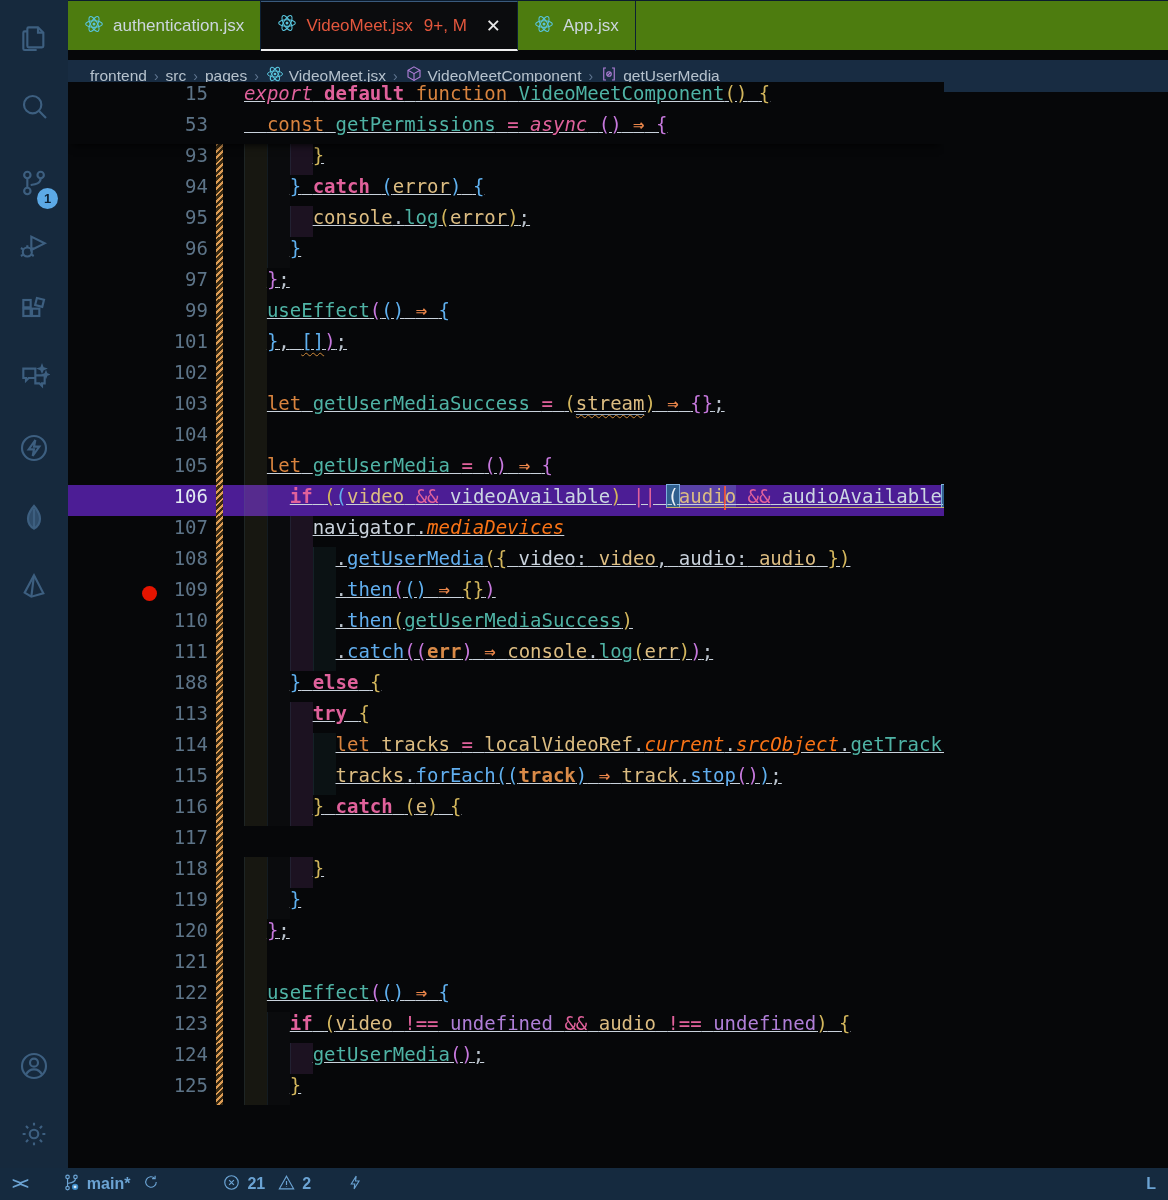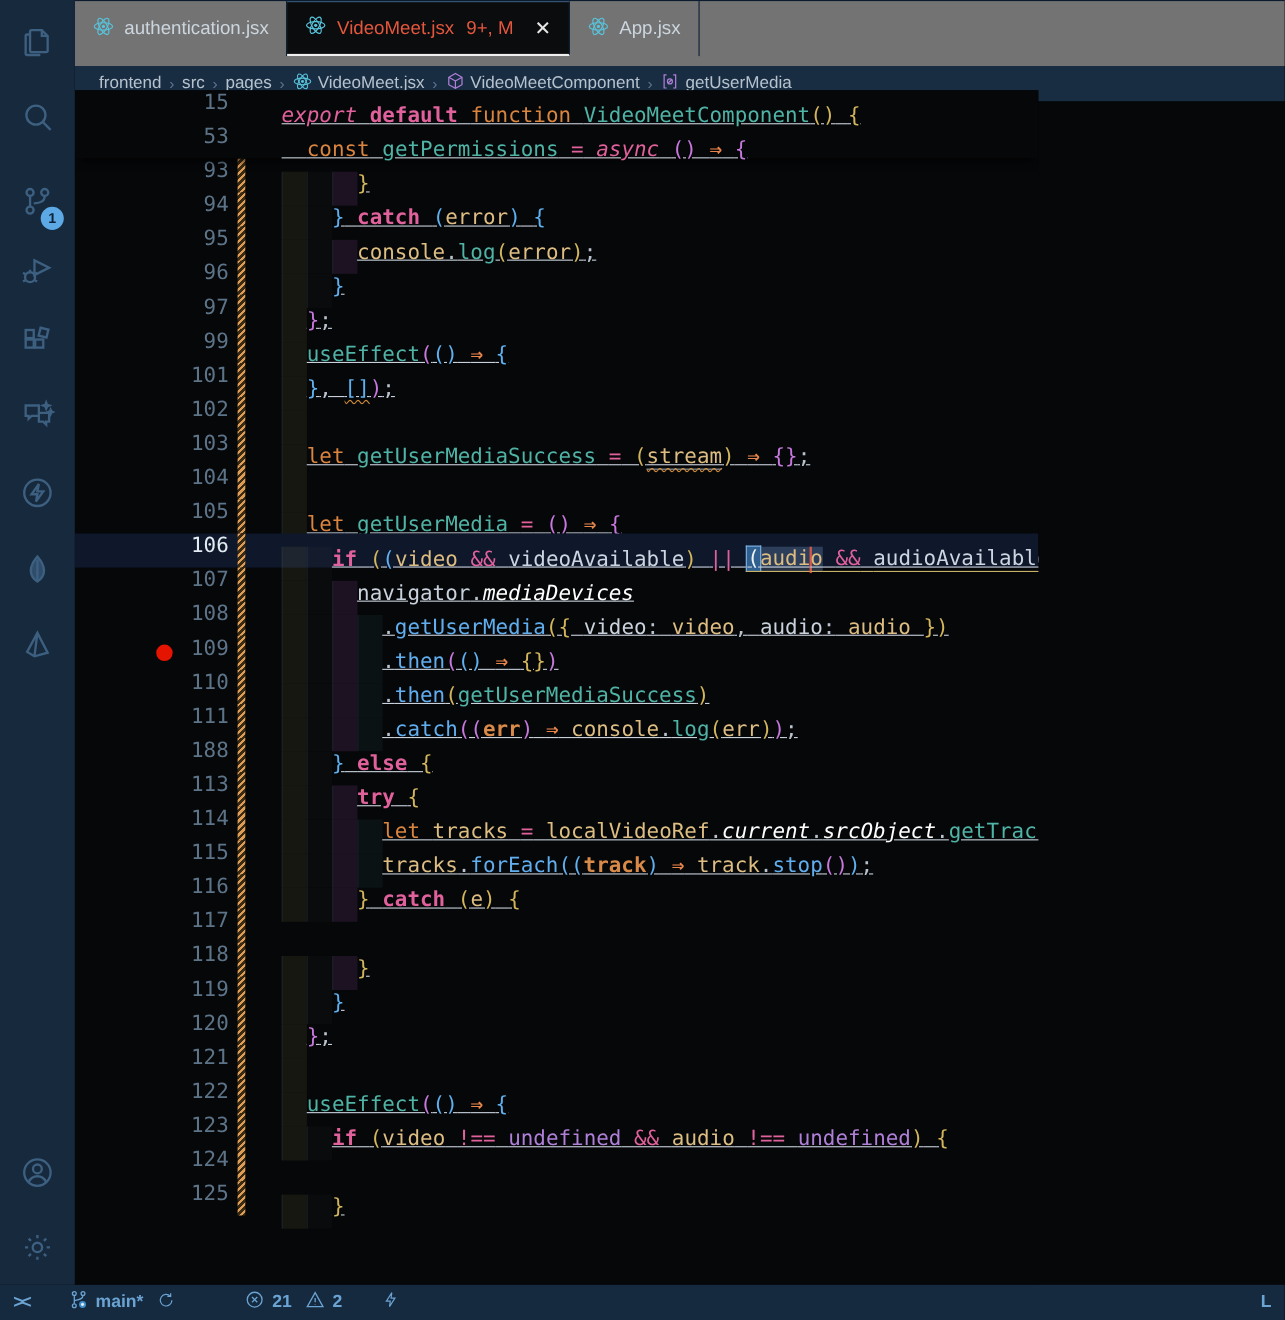--- a/index.html
+++ b/index.html
@@ -11,22 +11,22 @@
   #activitybar { position:absolute; left:0; top:0; width:68px; height:1168px;
     background:#16293d; z-index:5; }
   .act-icon { position:absolute; left:0; width:68px; height:56px;
     display:flex; align-items:center; justify-content:center; cursor:pointer; }
   .act-icon svg { stroke:#3d5f80; fill:none; stroke-width:1.6; }
   .badge { position:absolute; right:10px; bottom:2px; width:21px; height:21px;
     border-radius:50%; background:#5ca9e6; color:#0d2236; font-size:13px; font-weight:bold;
     display:flex; align-items:center; justify-content:center; }
 
   
-  #tabbar { position:absolute; left:68px; top:0; width:1100px; height:60px;
-    background:#737373; display:flex; border-top:1px solid #0b1c2e; }
+  #tabbar { position:absolute; left:68px; top:0; width:1100px; height:50px;
+    background:#4d7c0f; display:flex; border-top:1px solid #0b1c2e; }
   .tab { height:50px; display:flex; align-items:center; gap:9px; padding:0 16px;
     font-size:17px; color:#ccd6de; border-right:1px solid #0d2034; cursor:pointer; }
   .tab.active { background:#0b0c0e; color:#e4573d; border-bottom:2px solid #efefef;
     border-top:1px solid #3a5a7c; }
   .tab .close { margin-left:10px; color:#e8e8e8; font-size:18px; cursor:pointer; }
   .tab .deco { margin-left:2px; }
 
   
   #breadcrumbs { position:absolute; left:68px; top:50px; width:1100px; height:32px;
     background:#182c42; display:flex; align-items:center; padding-left:22px;
@@ -36,23 +36,23 @@
 
   
   #editor { position:absolute; left:68px; top:82px; width:876px; height:1086px;
     background:#060709; overflow:hidden; }
   .row { display:flex; height:31px; line-height:31px; position:relative; }
   .gutter { width:148px; flex:none; text-align:right; padding-right:8px;
     color:#5d7488; font:19px "DejaVu Sans Mono", monospace; position:relative; cursor:pointer; }
   .hatchcol { width:7px; flex:none; }
   .row.hatched .hatchcol { background:repeating-linear-gradient(135deg,
       #dd9c55 0px, #dd9c55 2px, #3b2b12 2px, #3b2b12 4.5px); }
-  .codepre { margin:12px; padding-left:21px; font:19px "DejaVu Sans Mono", monospace;
+  .codepre { margin:0; padding-left:21px; font:19px "DejaVu Sans Mono", monospace;
     white-space:pre; color:#c9d2dc; flex:1; cursor:text;text-decoration:underline; }
-  .row.current { background:#0f172a; }
+  .row.current { background:#4c1d95; }
   .row.current .gutter { color:#e2eaf2; }
   .bpdot { position:absolute; left:74px; top:8px; width:15px; height:15px;
     border-radius:50%; background:#e51400; }
   #sticky { position:relative; z-index:2; background:#060709;
     box-shadow:0 6px 8px -5px rgba(0,0,0,.9); }
 
   .ind { display:inline-block; width:2ch; height:31px; vertical-align:top;
     border-left:1px solid rgba(70,110,140,.16); }
   .i0 { background:rgba(180,170,90,.10); }
   .i1 { background:rgba(130,130,140,.04); }
@@ -64,21 +64,21 @@
   .pkb { color:#e0619b; font-weight:bold; }
   .pki { color:#e0619b; font-style:italic; }
   .or  { color:#d9843f; }
   .ar  { color:#e8854a; font-weight:bold; }
   .fn  { color:#4fb3a5; }
   .mb  { color:#61aeef; }
   .vr  { color:#ddbd82; }
   .bp  { color:#d98a48; font-weight:bold; }
   .pale{ color:#ccd6e2; }
   .wh  { color:#c9d2dc; }
-  .pi  { color:#ffffff; font-style:italic; }
+  .pi  { color:#f97316; font-style:italic; }
   .un  { color:#b07fd8; }
   .pu  { color:#b9c2cc; }
   .b1  { color:#d3b65c; }
   .b2  { color:#c678dd; }
   .b3  { color:#5fb0ef; }
   .sqg { text-decoration:underline; text-decoration-style:wavy;
          text-decoration-color:#cf8a3a; text-decoration-thickness:1px; text-underline-offset:4px; }
   .lnk { border-bottom:1px solid #91a6ba; }
   .bx  { background:#30608f; border:1px solid #7fb0de; color:#eef3f8; margin:0 -1px; }
   .grp { border-bottom:1px solid #c9b168; }
@@ -406,20 +406,21 @@
           <pre class="codepre"><span class="ind i0">  </span><span class="fn">useEffect</span><span class="b2">(</span><span class="b3">()</span><span class="sp"> </span><span class="ar">⇒</span><span class="sp"> </span><span class="b3">{</span></pre>
         </div>
         <div class="row hatched">
           <div class="gutter">123</div>
           <div class="hatchcol"></div>
           <pre class="codepre"><span class="ind i0">  </span><span class="ind i1">  </span><span class="pkb">if</span><span class="sp"> </span><span class="b1">(</span><span class="vr">video</span><span class="sp"> </span><span class="pk">!==</span><span class="sp"> </span><span class="un">undefined</span><span class="sp"> </span><span class="pk">&amp;&amp;</span><span class="sp"> </span><span class="vr">audio</span><span class="sp"> </span><span class="pk">!==</span><span class="sp"> </span><span class="un">undefined</span><span class="b1">)</span><span class="sp"> </span><span class="b1">{</span></pre>
         </div>
         <div class="row hatched">
           <div class="gutter">124</div>
           <div class="hatchcol"></div>
+          <pre class="codepre"><span class="ind i0">  </span><span class="ind i1">  </span><span class="ind i2">  </span><span class="fn">getUserMedia</span><span class="b2">()</span><span class="pu">;</span></pre>
         </div>
         <div class="row hatched">
           <div class="gutter">125</div>
           <div class="hatchcol"></div>
           <pre class="codepre"><span class="ind i0">  </span><span class="ind i1">  </span><span class="b1">}</span></pre>
         </div>
       </div>
   </div>
 
   <div id="statusbar">

